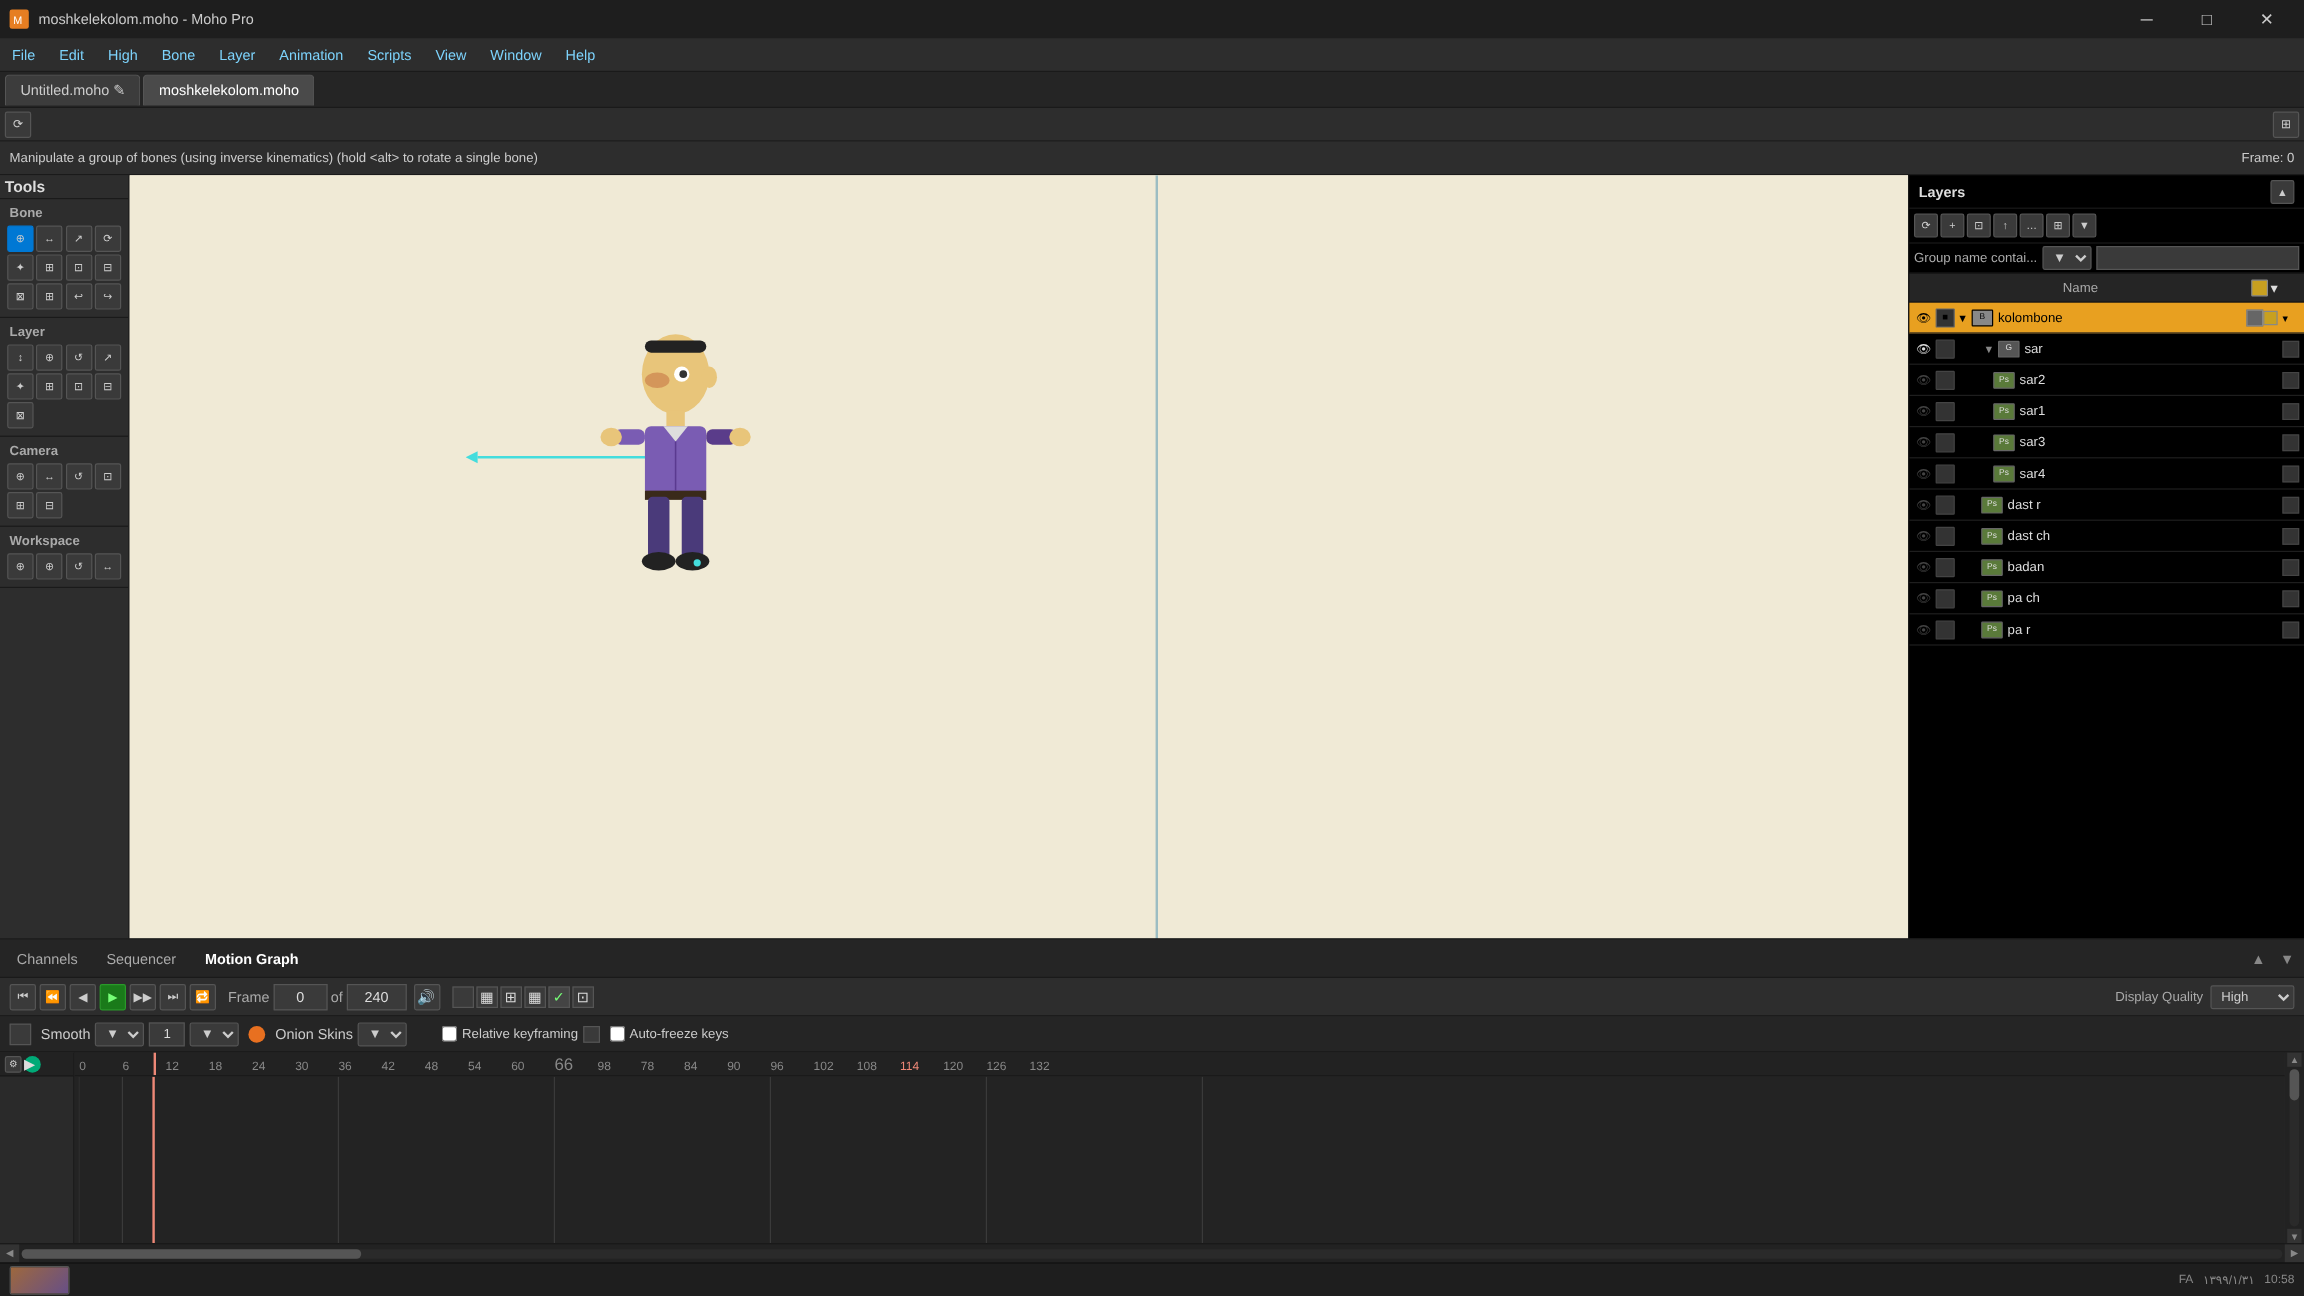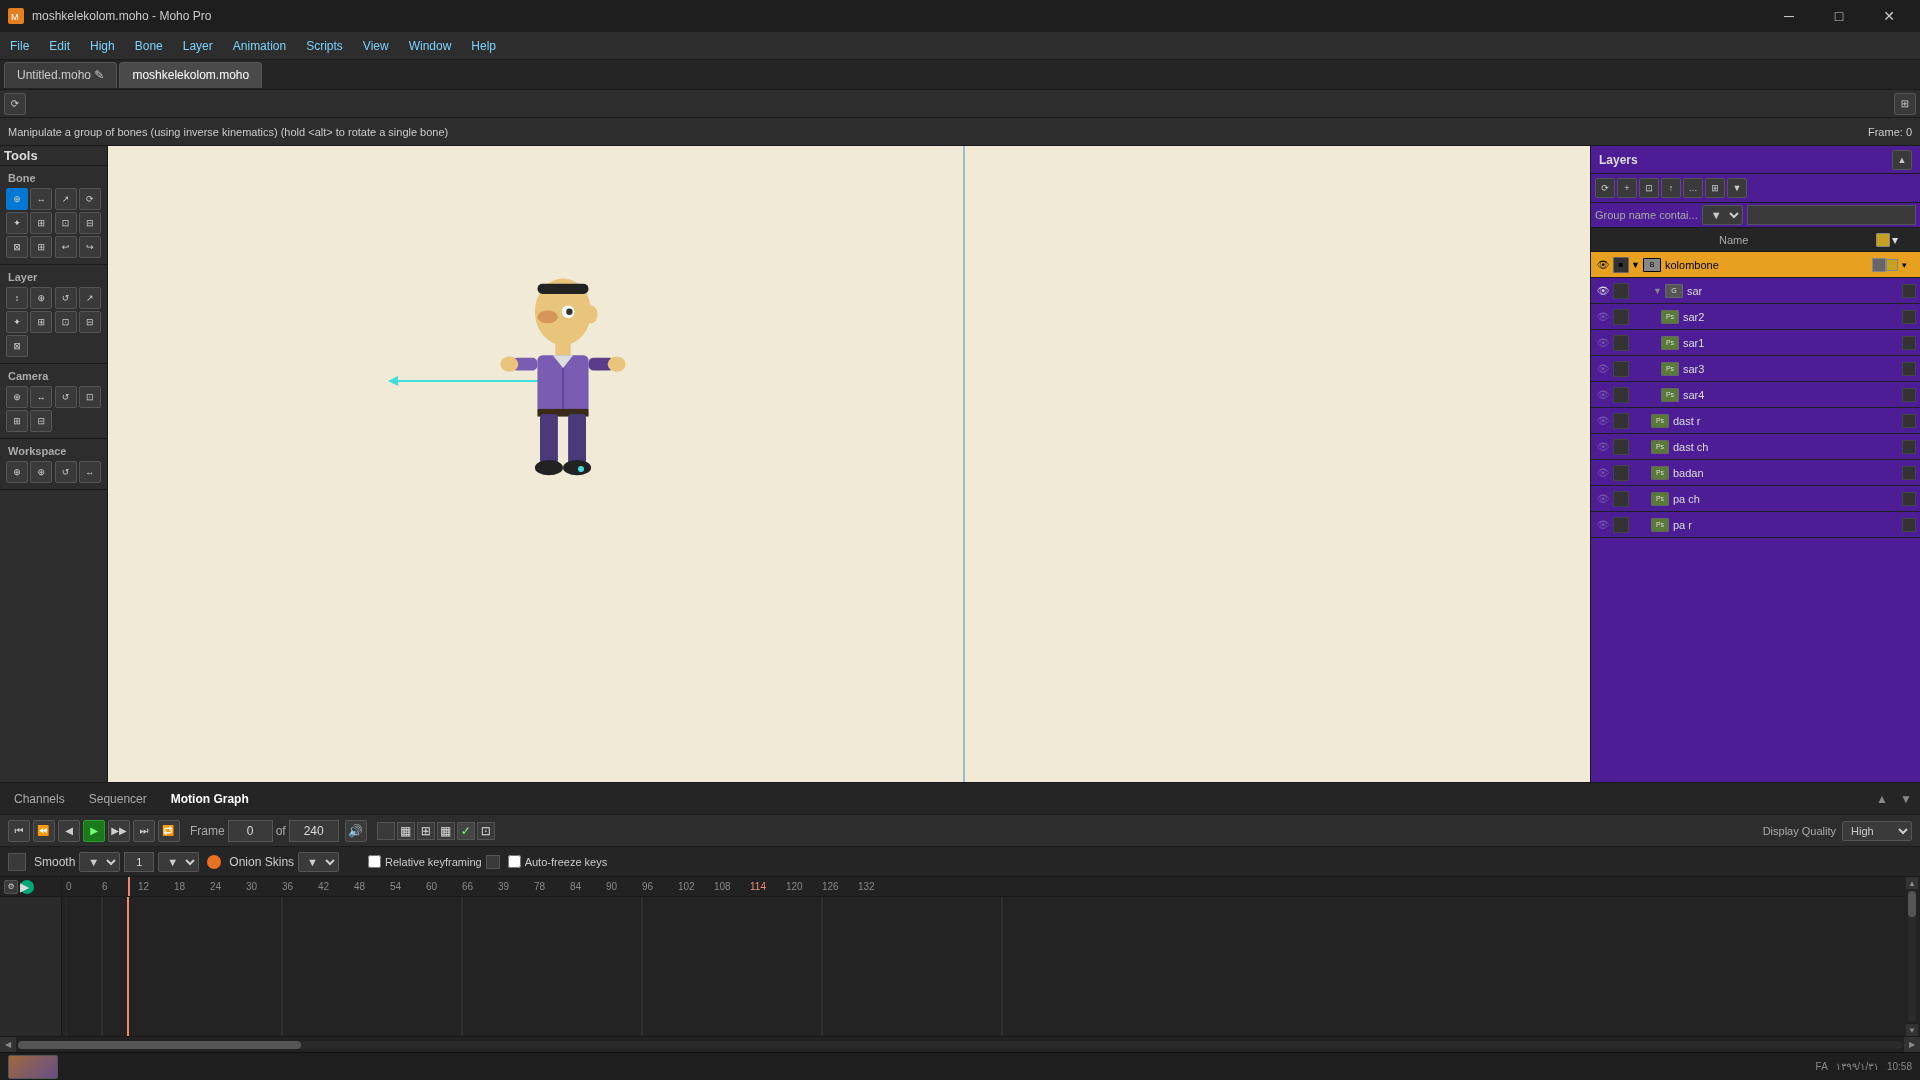--- a/index.html
+++ b/index.html
@@ -39,21 +39,21 @@
     .tool-grid { display: grid; grid-template-columns: repeat(4, 1fr); gap: 2px; padding: 2px; }
     .tool-btn { width: 22px; height: 22px; background: #3a3a3a; border: 1px solid #555; border-radius: 2px; display: flex; align-items: center; justify-content: center; cursor: pointer; font-size: 9px; color: #ccc; }
     .tool-btn.active { background: #0078d4; border-color: #0078d4; }
 
     
     #canvas-area { flex: 1; background: #f0ead6; position: relative; overflow: hidden; }
     #canvas-bg { width: 100%; height: 100%; background: #f0ead6; position: relative; }
     #vertical-line { position: absolute; top: 0; bottom: 0; left: 855px; width: 2px; background: #7ab; opacity: 0.7; }
 
     
-    #right-panel { width: 330px; background: #4c1d95; border-left: 1px solid #1a1a1a; display: flex; flex-direction: column; }
+    #right-panel { width: 330px; background: #000000; border-left: 1px solid #1a1a1a; display: flex; flex-direction: column; }
     #layers-header { display: flex; align-items: center; justify-content: space-between; padding: 4px 8px; border-bottom: 1px solid #1a1a1a; height: 28px; }
     #layers-title { font-size: 12px; color: #ddd; font-weight: bold; }
     #layers-toolbar { display: flex; gap: 2px; padding: 4px; border-bottom: 1px solid #1a1a1a; align-items: center; flex-wrap: wrap; }
     .layers-icon { width: 20px; height: 20px; background: #3a3a3a; border: 1px solid #555; border-radius: 2px; display: flex; align-items: center; justify-content: center; cursor: pointer; font-size: 9px; color: #ccc; }
     #group-filter { display: flex; align-items: center; padding: 2px 4px; border-bottom: 1px solid #1a1a1a; gap: 4px; }
     .group-filter-label { font-size: 11px; color: #aaa; }
     .group-filter-input { flex: 1; height: 20px; background: #3a3a3a; border: 1px solid #555; color: #ddd; font-size: 11px; padding: 0 4px; }
     #layers-col-header { display: flex; align-items: center; padding: 2px 4px; border-bottom: 1px solid #1a1a1a; height: 24px; background: #252525; }
     .col-name { flex: 1; font-size: 11px; color: #aaa; padding-left: 60px; }
     #layers-list { flex: 1; overflow-y: auto; }
@@ -502,22 +502,22 @@
           <span style="font-size:10px;color:#888;width:36px;">6</span>
           <span style="font-size:10px;color:#888;width:36px;">12</span>
           <span style="font-size:10px;color:#888;width:36px;">18</span>
           <span style="font-size:10px;color:#888;width:36px;">24</span>
           <span style="font-size:10px;color:#888;width:36px;">30</span>
           <span style="font-size:10px;color:#888;width:36px;">36</span>
           <span style="font-size:10px;color:#888;width:36px;">42</span>
           <span style="font-size:10px;color:#888;width:36px;">48</span>
           <span style="font-size:10px;color:#888;width:36px;">54</span>
           <span style="font-size:10px;color:#888;width:36px;">60</span>
-          <span style="font-size:10px;color:#888;width:36px;">66</span>
-          <span style="font-size:10px;color:#888;width:36px;">39</span>
+          <span style="font-size:14px;color:#888;width:36px;">66</span>
+          <span style="font-size:10px;color:#888;width:36px;">98</span>
           <span style="font-size:10px;color:#888;width:36px;">78</span>
           <span style="font-size:10px;color:#888;width:36px;">84</span>
           <span style="font-size:10px;color:#888;width:36px;">90</span>
           <span style="font-size:10px;color:#888;width:36px;">96</span>
           <span style="font-size:10px;color:#888;width:36px;">102</span>
           <span style="font-size:10px;color:#888;width:36px;">108</span>
           <span style="font-size:10px;color:#e87;width:36px;">114</span>
           <span style="font-size:10px;color:#888;width:36px;">120</span>
           <span style="font-size:10px;color:#888;width:36px;">126</span>
           <span style="font-size:10px;color:#888;width:36px;">132</span>

